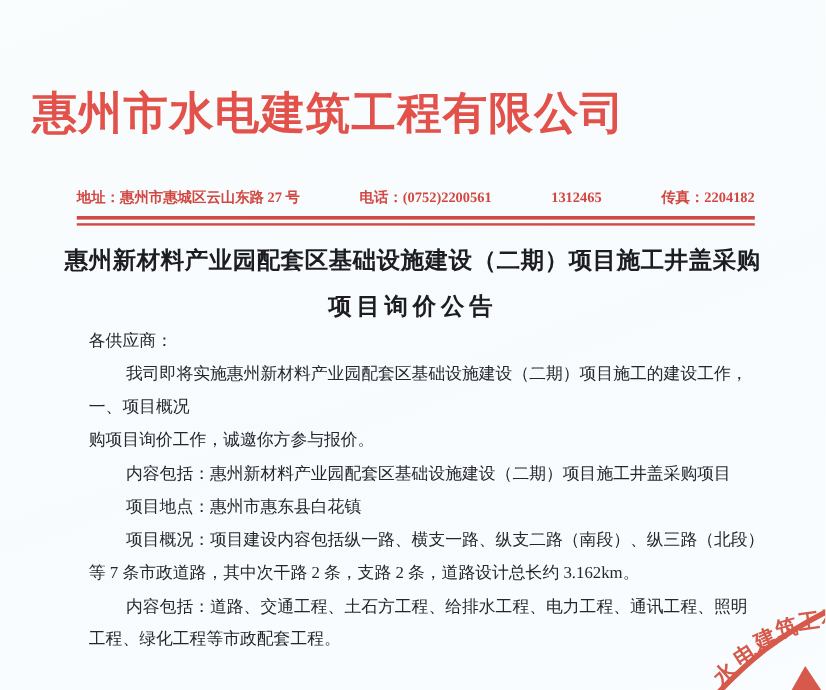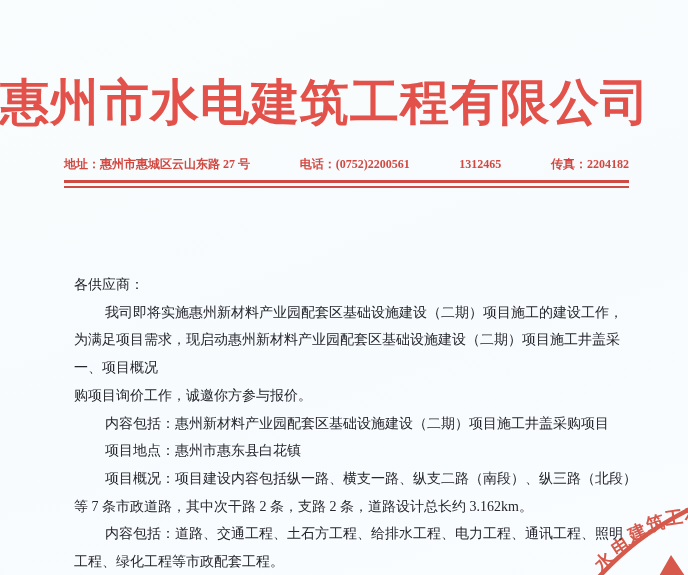--- a/index.html
+++ b/index.html
@@ -7,21 +7,21 @@
     width: 688px; height: 575px; overflow: hidden;
     font-family: "Liberation Serif", "DejaVu Serif", serif;
   }
   .page {
     position: relative; width: 688px; height: 575px; overflow: hidden;
     background: linear-gradient(160deg, #fafdfe 0%, #f7fbfd 55%, #fafdff 100%);
   }
   
   .company-name {
     position: absolute; top: 70px; left: 0; width: 548px;
-    text-align: center; font-size: 49px; font-weight: bold;
+    text-align: center; font-size: 37px; font-weight: bold;
     color: #e2514a; letter-spacing: 1px; white-space: nowrap;
   }
   .contact-line {
     position: absolute; top: 156px; left: 64px; width: 565px;
     display: flex; justify-content: space-between; align-items: baseline;
     font-size: 12px; font-weight: bold; color: #d14841; white-space: nowrap;
   }
   .rule { position: absolute; left: 64px; width: 565px; background: #cf4a42; }
   .rule-thick { top: 180px; height: 3px; }
   .rule-thin  { top: 186px; height: 1.5px; }
@@ -55,26 +55,29 @@
   <div class="contact-line">
     <span>地址：惠州市惠城区云山东路 27 号</span>
     <span>电话：(0752)2200561</span>
     <span>1312465</span>
     <span>传真：2204182</span>
   </div>
 
   <div class="rule rule-thick"></div>
   <div class="rule rule-thin"></div>
 
+  <div class="doc-title">
+    <div class="t1">惠州新材料产业园配套区基础设施建设（二期）项目施工井盖采购</div>
+    <div class="t2">项目询价公告</div>
+  </div>
 
   <div class="body-text">
     <div class="line">各供应商：</div>
     <div id="body-lines">
         <div class="line indent">我司即将实施惠州新材料产业园配套区基础设施建设（二期）项目施工的建设工作，</div>
-        <div class="line">为满足项目需求，现启动惠州新材料产业园配套区基础设施建设（二期）项目施工井盖采</div>
         <div class="line">一、项目概况</div>
         <div class="line">购项目询价工作，诚邀你方参与报价。</div>
         <div class="line indent">内容包括：惠州新材料产业园配套区基础设施建设（二期）项目施工井盖采购项目</div>
         <div class="line indent">项目地点：惠州市惠东县白花镇</div>
         <div class="line indent">项目概况：项目建设内容包括纵一路、横支一路、纵支二路（南段）、纵三路（北段）</div>
         <div class="line">等 7 条市政道路，其中次干路 2 条，支路 2 条，道路设计总长约 3.162km。</div>
         <div class="line indent">内容包括：道路、交通工程、土石方工程、给排水工程、电力工程、通讯工程、照明</div>
         <div class="line">工程、绿化工程等市政配套工程。</div>
       </div>
   </div>

